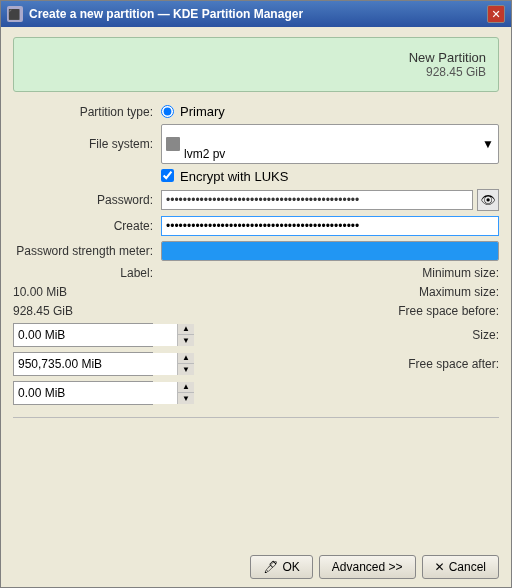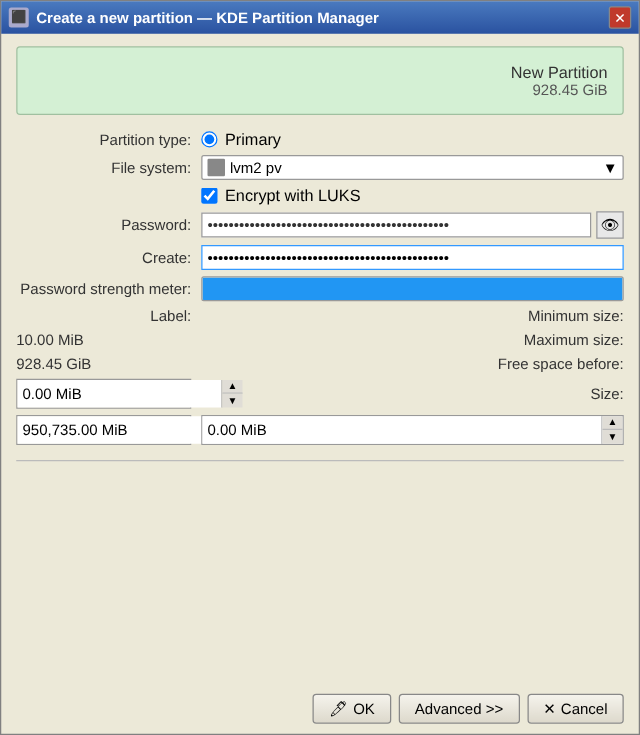--- a/index.html
+++ b/index.html
@@ -122,21 +122,21 @@
     }
     .fs-icon {
       width: 14px;
       height: 14px;
       background: #888;
       border-radius: 1px;
       display: inline-block;
     }
     .checkbox-row {
       display: flex;
-      align-items: center;
+      align-items: flex-start;
       gap: 6px;
     }
     .password-field {
       width: 100%;
       border: 1px solid #999;
       background: white;
       padding: 2px 4px;
       font-size: 12px;
       color: #333;
     }
@@ -271,21 +271,21 @@
 
       <div class="form-label">Partition type:</div>
       <div class="radio-row">
         <input type="radio" checked="" style="">
         <span>Primary</span>
       </div>
 
       <div class="form-label underline">File system:</div>
       <div class="fs-select">
         <span class="fs-icon"></span>
-        <span style="flex:1;margin-left:4px;">lvm2 pv</span>
+        <span style="flex:1;margin-left:4px;margin-top:20px;">lvm2 pv</span>
         <span>▼</span>
       </div>
 
       <div></div>
       <div class="checkbox-row">
         <input type="checkbox" checked="" style="">
         <span>Encrypt with LUKS</span>
       </div>
 
       <div class="form-label underline">Password:</div>
@@ -321,20 +321,21 @@
 
       <div class="form-label">Size:</div>
       <div class="spinbox-wrapper">
         <input type="text" class="spinbox-input" value="950,735.00 MiB" style="">
         <div class="spinbox-arrows">
           <button class="spin-up">▲</button>
           <button class="spin-down">▼</button>
         </div>
       </div>
 
+      <div class="form-label underline">Free space after:</div>
       <div class="spinbox-wrapper">
         <input type="text" class="spinbox-input" value="0.00 MiB" style="">
         <div class="spinbox-arrows">
           <button class="spin-up">▲</button>
           <button class="spin-down">▼</button>
         </div>
       </div>
 
     </div>
 

